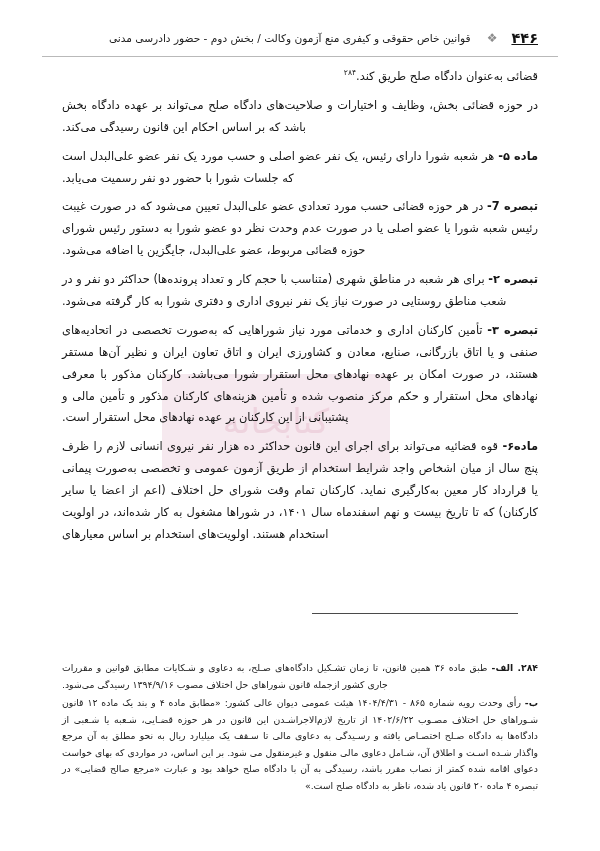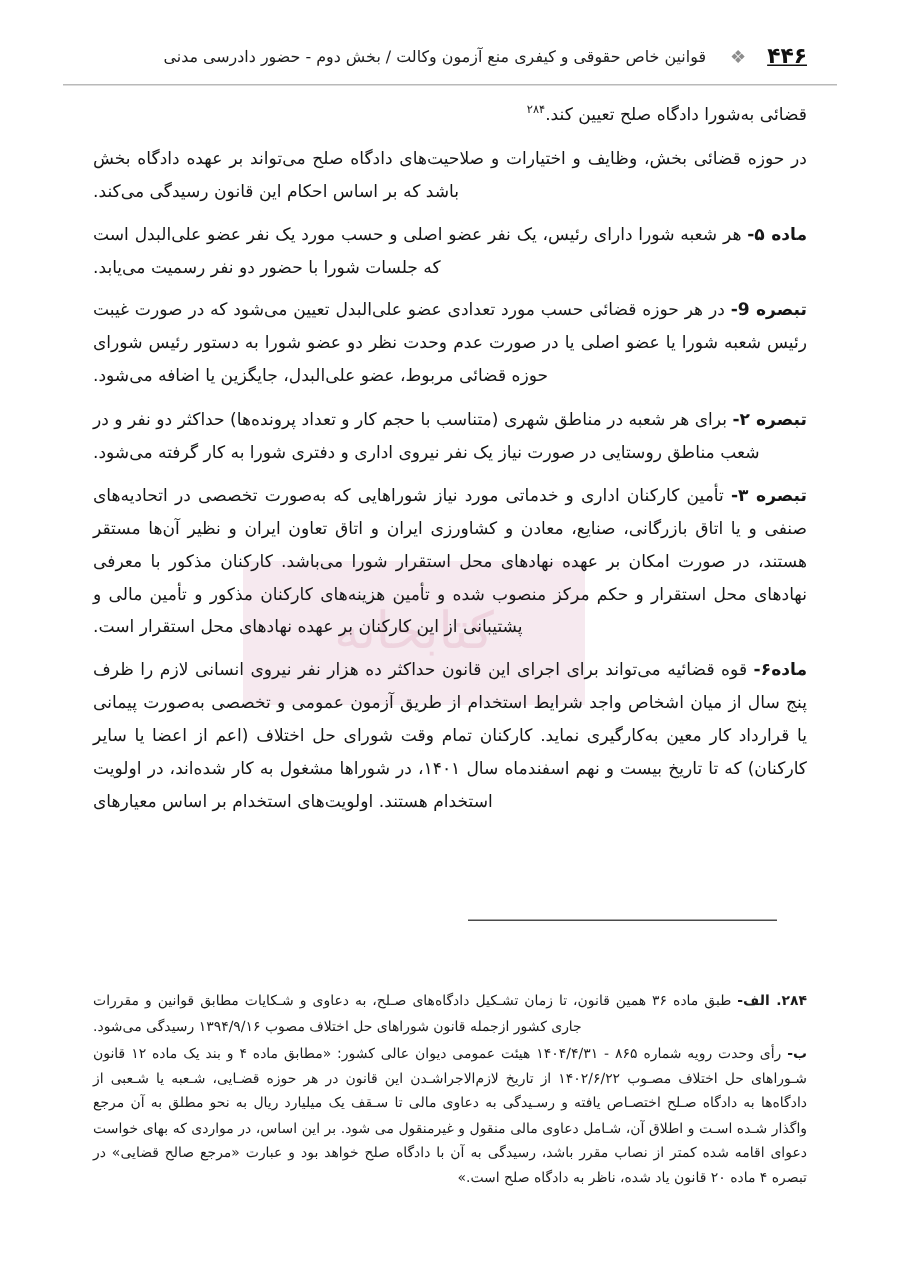--- a/index.html
+++ b/index.html
@@ -169,24 +169,24 @@
   </div>
 
   <div class="header">
     <span class="page-number">۴۴۶</span>
     <span class="header-ornament">❖</span>
     <span class="header-title">قوانین خاص حقوقی و کیفری منع آزمون وکالت / بخش دوم - حضور دادرسی مدنی</span>
   </div>
   <div class="header-rule"></div>
 
   <div class="body-area">
-      <p class="para first-line"><span>قضائی به‌شورا دادگاه صلح تعیین کند.</span><sup class="fn">۲۸۴</sup></p>
+      <p class="para first-line"><span>قضائی به‌عنوان دادگاه صلح طریق کند.</span><sup class="fn">۲۸۴</sup></p>
       <p class="para tail-left"><span>در حوزه قضائی بخش، وظایف و اختیارات و صلاحیت‌های دادگاه صلح می‌تواند بر عهده دادگاه بخش باشد که بر اساس احکام این قانون رسیدگی می‌کند.</span></p>
       <p class="para tail-left"><span class="lead">ماده ۵-</span><span> هر شعبه شورا دارای رئیس، یک نفر عضو اصلی و حسب مورد یک نفر عضو علی‌البدل است که جلسات شورا با حضور دو نفر رسمیت می‌یابد.</span></p>
-      <p class="para tail-left"><span class="lead">تبصره 9-</span><span> در هر حوزه قضائی حسب مورد تعدادی عضو علی‌البدل تعیین می‌شود که در صورت غیبت رئیس شعبه شورا یا عضو اصلی یا در صورت عدم وحدت نظر دو عضو شورا به دستور رئیس شورای حوزه قضائی مربوط، عضو علی‌البدل، جایگزین یا اضافه می‌شود.</span></p>
+      <p class="para tail-left"><span class="lead">تبصره 7-</span><span> در هر حوزه قضائی حسب مورد تعدادی عضو علی‌البدل تعیین می‌شود که در صورت غیبت رئیس شعبه شورا یا عضو اصلی یا در صورت عدم وحدت نظر دو عضو شورا به دستور رئیس شورای حوزه قضائی مربوط، عضو علی‌البدل، جایگزین یا اضافه می‌شود.</span></p>
       <p class="para tail-left"><span class="lead">تبصره ۲-</span><span> برای هر شعبه در مناطق شهری (متناسب با حجم کار و تعداد پرونده‌ها) حداکثر دو نفر و در شعب مناطق روستایی در صورت نیاز یک نفر نیروی اداری و دفتری شورا به کار گرفته می‌شود.</span></p>
       <p class="para tail-left"><span class="lead">تبصره ۳-</span><span> تأمین کارکنان اداری و خدماتی مورد نیاز شوراهایی که به‌صورت تخصصی در اتحادیه‌های صنفی و یا اتاق بازرگانی، صنایع، معادن و کشاورزی ایران و اتاق تعاون ایران و نظیر آن‌ها مستقر هستند، در صورت امکان بر عهده نهادهای محل استقرار شورا می‌باشد. کارکنان مذکور با معرفی نهادهای محل استقرار و حکم مرکز منصوب شده و تأمین هزینه‌های کارکنان مذکور و تأمین مالی و پشتیبانی از این کارکنان بر عهده نهادهای محل استقرار است.</span></p>
       <p class="para tail-left"><span class="lead">ماده۶-</span><span> قوه قضائیه می‌تواند برای اجرای این قانون حداکثر ده هزار نفر نیروی انسانی لازم را ظرف پنج سال از میان اشخاص واجد شرایط استخدام از طریق آزمون عمومی و تخصصی به‌صورت پیمانی یا قرارداد کار معین به‌کارگیری نماید. کارکنان تمام وقت شورای حل اختلاف (اعم از اعضا یا سایر کارکنان) که تا تاریخ بیست و نهم اسفندماه سال ۱۴۰۱، در شوراها مشغول به کار شده‌اند، در اولویت استخدام هستند. اولویت‌های استخدام بر اساس معیارهای</span></p>
     </div>
 
   <div class="footnote-rule"></div>
 
   <div class="footnotes">
       <p class="fnote"><span class="fn-num">۲۸۴. الف-</span><span> طبق ماده ۳۶ همین قانون، تا زمان تشـکیل دادگاه‌های صـلح، به دعاوی و شـکایات مطابق قوانین و مقررات جاری کشور ازجمله قانون شوراهای حل اختلاف مصوب ۱۳۹۴/۹/۱۶ رسیدگی می‌شود.</span></p>
       <p class="fnote tail-right"><span class="fn-num">ب-</span><span> رأی وحدت رویه شماره ۸۶۵ - ۱۴۰۴/۴/۳۱ هیئت عمومی دیوان عالی کشور: «مطابق ماده ۴ و بند یک ماده ۱۲ قانون شـوراهای حل اختلاف مصـوب ۱۴۰۲/۶/۲۲ از تاریخ لازم‌الاجراشـدن این قانون در هر حوزه قضـایی، شـعبه یا شـعبی از دادگاه‌ها به دادگاه صـلح اختصـاص یافته و رسـیدگی به دعاوی مالی تا سـقف یک میلیارد ریال به نحو مطلق به آن مرجع واگذار شـده اسـت و اطلاق آن، شـامل دعاوی مالی منقول و غیرمنقول می شود. بر این اساس، در مواردی که بهای خواست دعوای اقامه شده کمتر از نصاب مقرر باشد، رسیدگی به آن با دادگاه صلح خواهد بود و عبارت «مرجع صالح قضایی» در تبصره ۴ ماده ۲۰ قانون یاد شده، ناظر به دادگاه صلح است.»</span></p>

